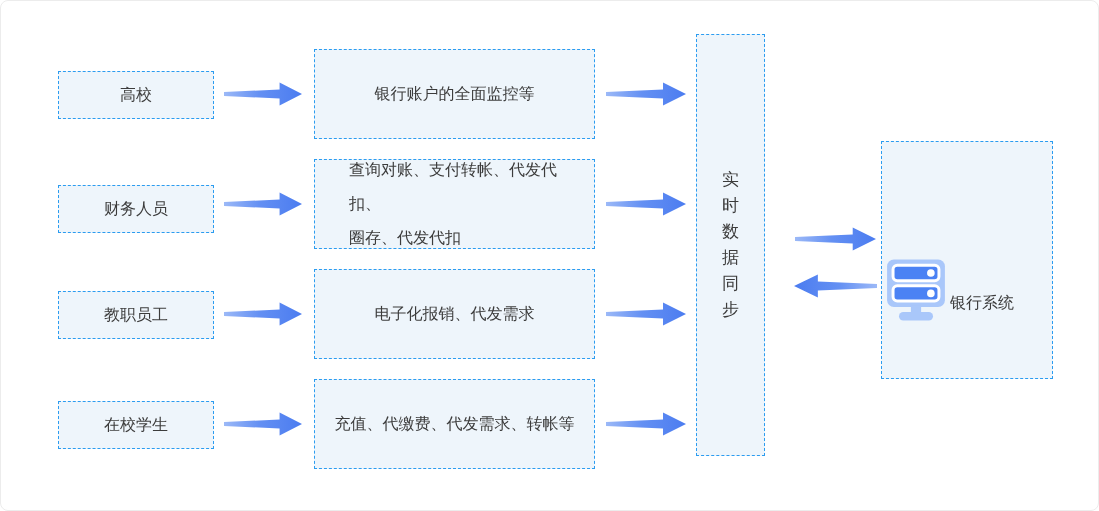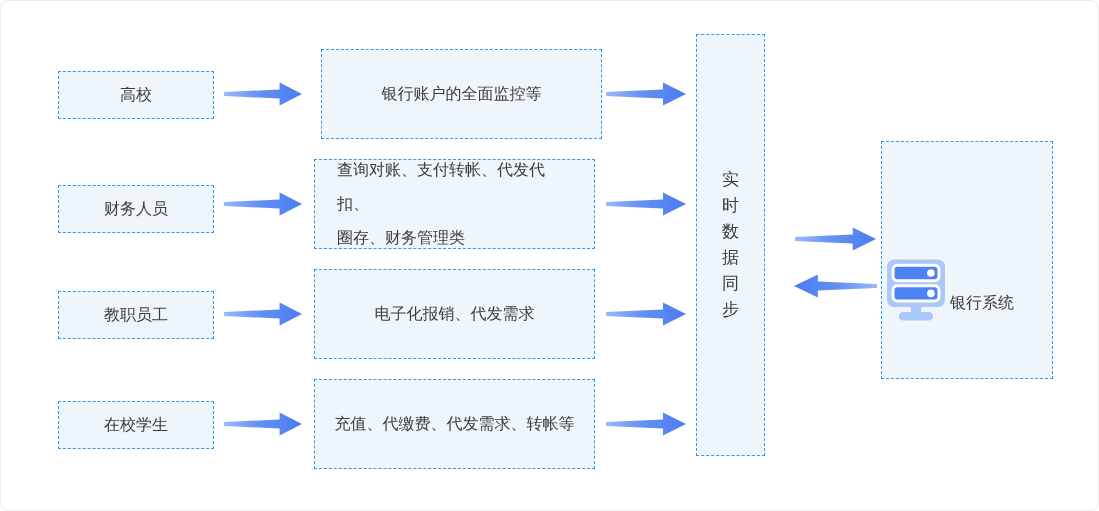--- a/index.html
+++ b/index.html
@@ -39,33 +39,33 @@
   .actor.r2 { top: 184px; }
   .actor.r3 { top: 290px; }
   .actor.r4 { top: 400px; font-family: Liberation Serif, serif; }
   
   .func {
     left: 313px;
     width: 281px;
     height: 90px;
     flex-direction: column;
   }
-  .func.r1 { top: 48px; margin-left: 7px; }
+  .func.r1 { top: 48px; }
   .func.r2 { top: 158px; }
   .func.r3 { top: 268px; }
   .func.r4 { top: 378px; }
   .func .line {
     line-height: 34px;
     text-align: center;
   }
   .func.align-left {
     align-items: flex-start;
     padding: 0 22px;
   }
-  .func.align-left .line { text-align: left; }
+  .func.align-left .line { text-align: left; margin-left: 12px; }
   
   .sync {
     left: 695px;
     top: 33px;
     width: 69px;
     height: 422px;
   }
   .sync .vtext {
     width: 18px;
     font-size: 17px;
@@ -127,21 +127,21 @@
     </svg>
 
   <div class="dashed-box actor r2">
     <span>财务人员</span>
   </div>
   <svg class="arrow a-lm r2" viewBox="0 0 80 30" preserveAspectRatio="none">
       <use href="#arrowShape"></use>
     </svg>
   <div class="dashed-box func align-left r2">
     <div class="line">查询对账、支付转帐、代发代扣、</div>
-    <div class="line">圈存、财务管理类</div>
+    <div class="line">圈存、代发代扣</div>
   </div>
   <svg class="arrow a-mv r2" viewBox="0 0 80 30" preserveAspectRatio="none">
       <use href="#arrowShape"></use>
     </svg>
 
   <div class="dashed-box actor r3">
     <span>教职员工</span>
   </div>
   <svg class="arrow a-lm r3" viewBox="0 0 80 30" preserveAspectRatio="none">
       <use href="#arrowShape"></use>

